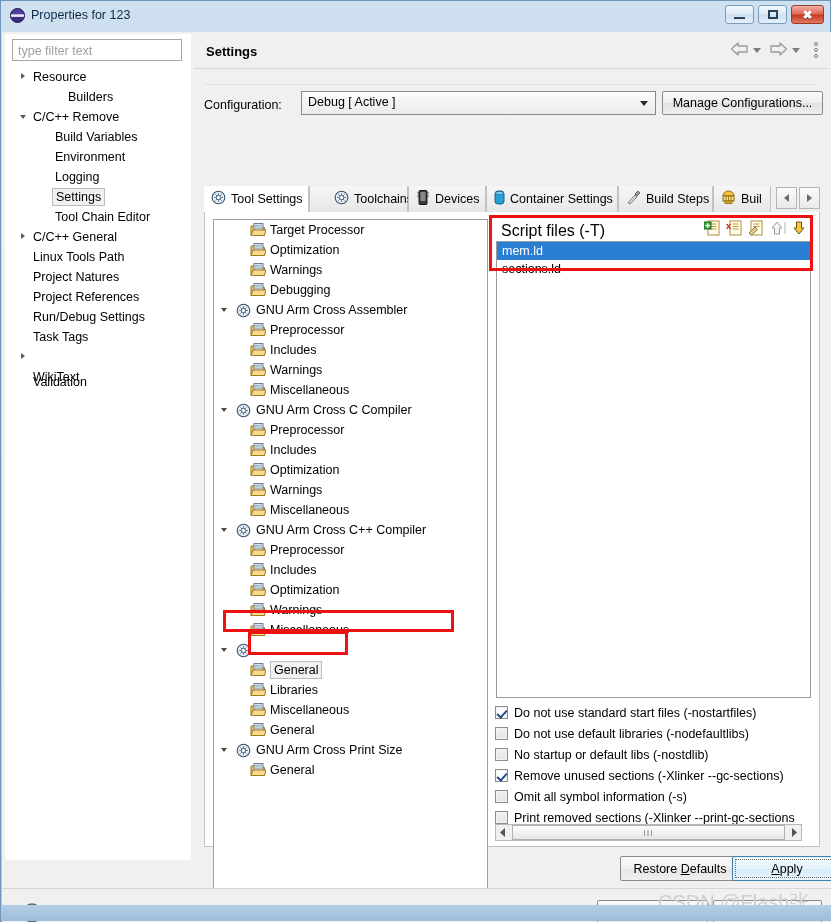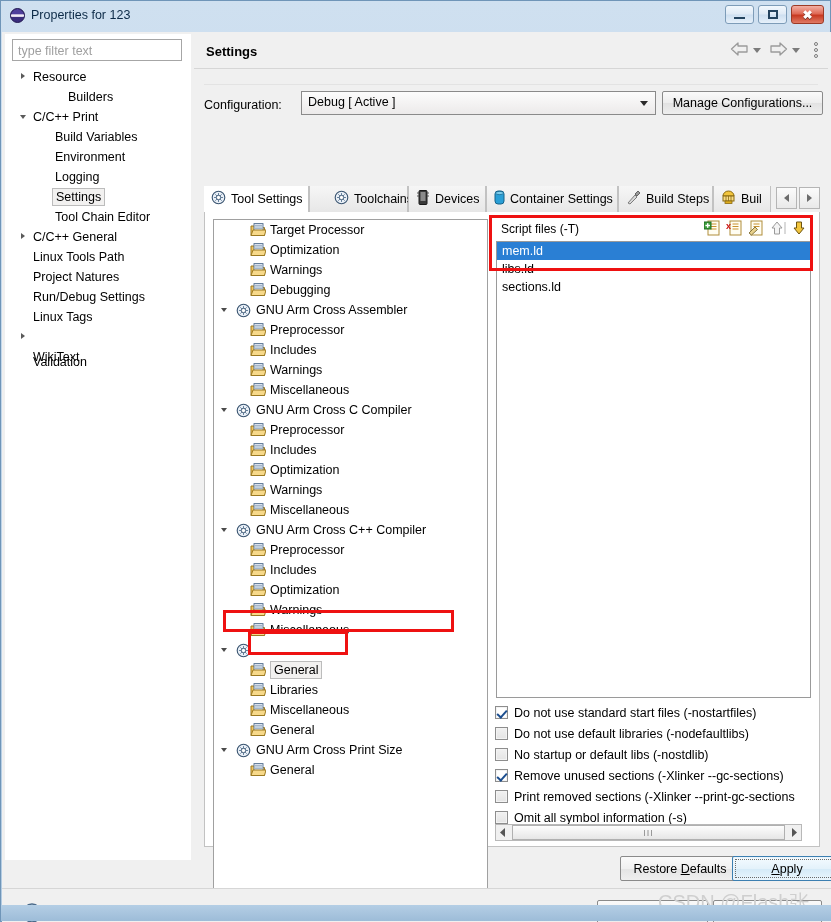--- a/index.html
+++ b/index.html
@@ -168,21 +168,21 @@
   .ttrow .tlbl { position:absolute; }
   .ttrow.sel .tlbl {
     background:#f2f1f0; border:1px solid #bcbcbc; padding:0 3px;
     line-height:16px; height:18px; top:1px;
   }
 
   
   #scriptgroup {
     position:absolute; left:290px; top:7px; width:317px; height:480px;
   }
-  #script-label { position:absolute; left:6px; top:3px; font-size:12px; }
+  #script-label { position:absolute; left:6px; top:3px; font-size:16px; }
   #script-tools { position:absolute; right:3px; top:1px; display:flex; gap:5px; align-items:center;}
   #script-list {
     position:absolute; left:1px; top:22px; width:315px; height:457px;
     border:1px solid #9a9a9a; background:#fff;
   }
   .scriptitem { height:18px; line-height:18px; font-size:12.5px; padding-left:5px; }
   .scriptitem.sel { background:#2a7fd4; color:#fff; }
 
   
   .redbox { position:absolute; border:3px solid #ee1111; pointer-events:none; }
@@ -275,21 +275,21 @@
       <div id="navtree">
           <div class="navrow">
             <span class="arrow" style="left: 16px;"></span>
             <span class="lbl" style="left: 28px;">Resource</span>
           </div>
           <div class="navrow">
             <span class="lbl" style="left: 28px; margin-left: 35px;">Builders</span>
           </div>
           <div class="navrow">
             <span class="arrow open" style="left: 15px;"></span>
-            <span class="lbl" style="left: 28px;">C/C++ Print</span>
+            <span class="lbl" style="left: 28px;">C/C++ Remove</span>
           </div>
           <div class="navrow">
             <span class="lbl" style="left: 50px;">Build Variables</span>
           </div>
           <div class="navrow">
             <span class="lbl" style="left: 50px;">Environment</span>
           </div>
           <div class="navrow">
             <span class="lbl" style="left: 50px;">Logging</span>
           </div>
@@ -303,24 +303,27 @@
             <span class="arrow" style="left: 16px;"></span>
             <span class="lbl" style="left: 28px;">C/C++ General</span>
           </div>
           <div class="navrow">
             <span class="lbl" style="left: 28px; text-align: center;">Linux Tools Path</span>
           </div>
           <div class="navrow">
             <span class="lbl" style="left: 28px;">Project Natures</span>
           </div>
           <div class="navrow">
+            <span class="lbl" style="left: 28px;">Project References</span>
+          </div>
+          <div class="navrow">
             <span class="lbl" style="left: 28px;">Run/Debug Settings</span>
           </div>
           <div class="navrow">
-            <span class="lbl" style="left: 28px;">Linux Tags</span>
+            <span class="lbl" style="left: 28px;">Task Tags</span>
           </div>
           <div class="navrow">
             <span class="arrow" style="left: 16px;"></span>
             <span class="lbl" style="left: 28px; margin-top: 25px;">Validation</span>
           </div>
           <div class="navrow">
             <span class="lbl" style="left: 28px;">WikiText</span>
           </div>
         </div>
     </div>
@@ -764,21 +767,20 @@
               </svg>
             </span>
             <span>
               <svg width="17" height="16" viewBox="0 0 17 16">
                 <path d="M7,14 L12,8 L9.5,8 L9.5,2 L4.5,2 L4.5,8 L2,8 Z" fill="#f2c53d" stroke="#6d5410" stroke-width="1"></path>
               </svg>
             </span>
           </div>
           <div id="script-list">
               <div class="scriptitem sel">mem.ld</div>
-              <div class="scriptitem">libs.ld</div>
               <div class="scriptitem">sections.ld</div>
             </div>
         </div>
 
         <div id="checklist">
             <div class="checkrow">
               <span class="cbox on"></span>
               <span>Do not use standard start files (-nostartfiles)</span>
             </div>
             <div class="checkrow">
@@ -788,25 +790,25 @@
             <div class="checkrow">
               <span class="cbox off"></span>
               <span>No startup or default libs (-nostdlib)</span>
             </div>
             <div class="checkrow">
               <span class="cbox on"></span>
               <span>Remove unused sections (-Xlinker --gc-sections)</span>
             </div>
             <div class="checkrow">
               <span class="cbox off"></span>
-              <span>Print removed sections (-Xlinker --print-gc-sections</span>
+              <span>Omit all symbol information (-s)</span>
             </div>
             <div class="checkrow">
               <span class="cbox off"></span>
-              <span>Omit all symbol information (-s)</span>
+              <span>Print removed sections (-Xlinker --print-gc-sections</span>
             </div>
           </div>
 
         <div id="hscroll">
           <span class="sb-end">
             <svg width="7" height="9" viewBox="0 0 7 9">
                 <path d="M5,0 L5,9 L0,4.5 Z" fill="#555"></path>
               </svg>
           </span>
           <span class="sb-thumb">

